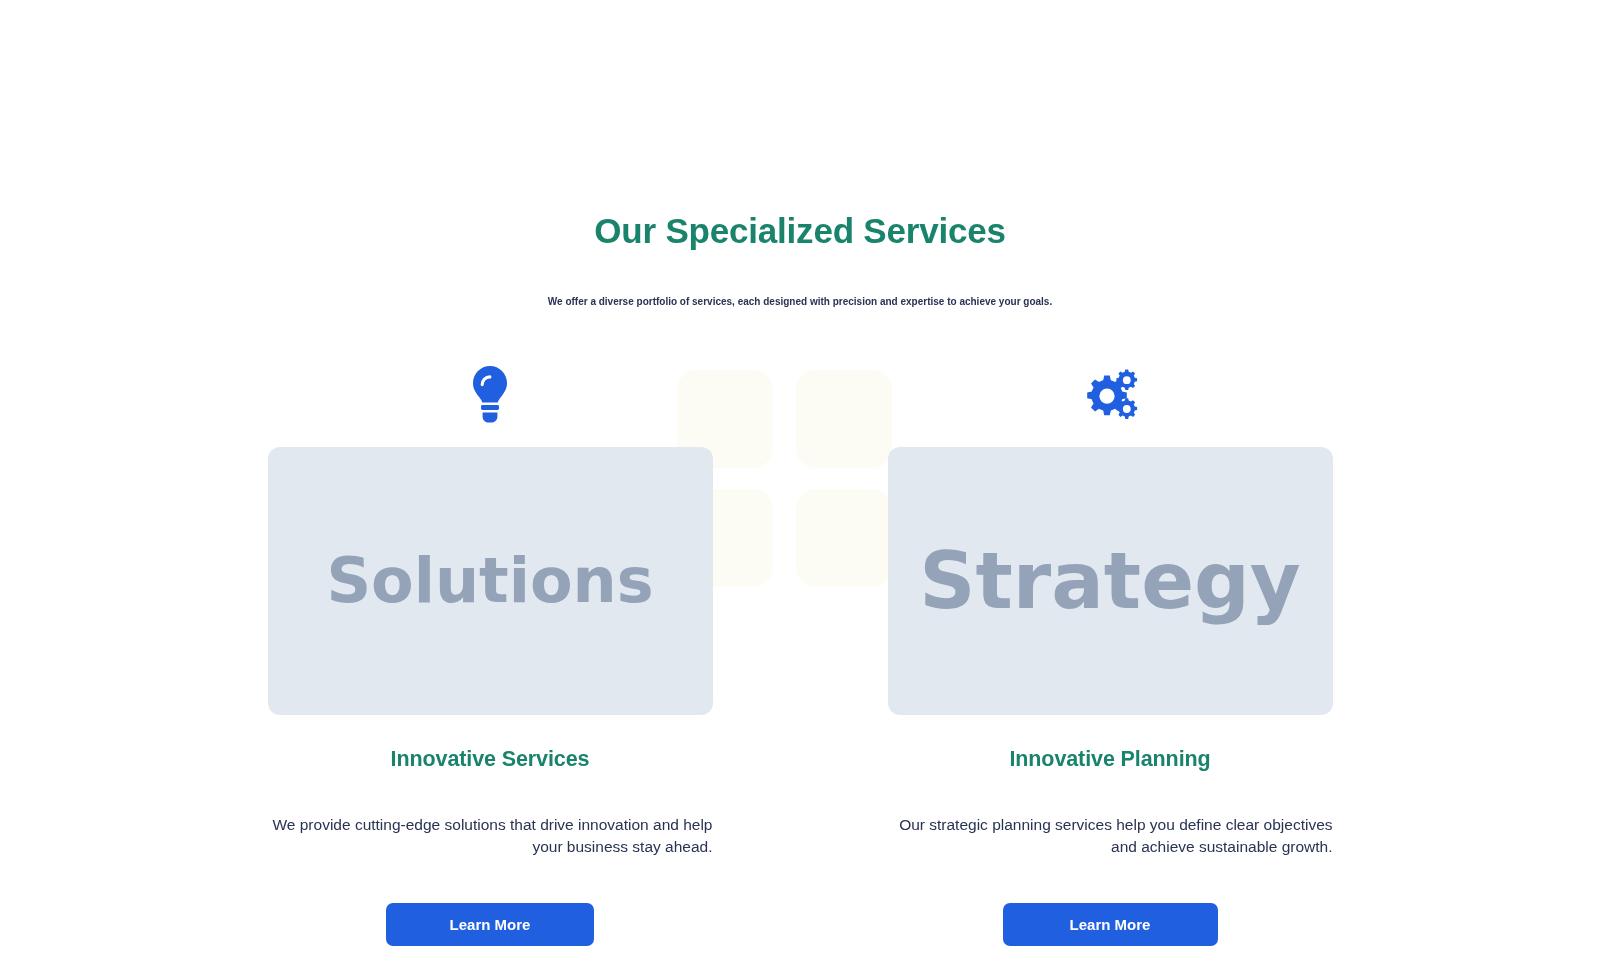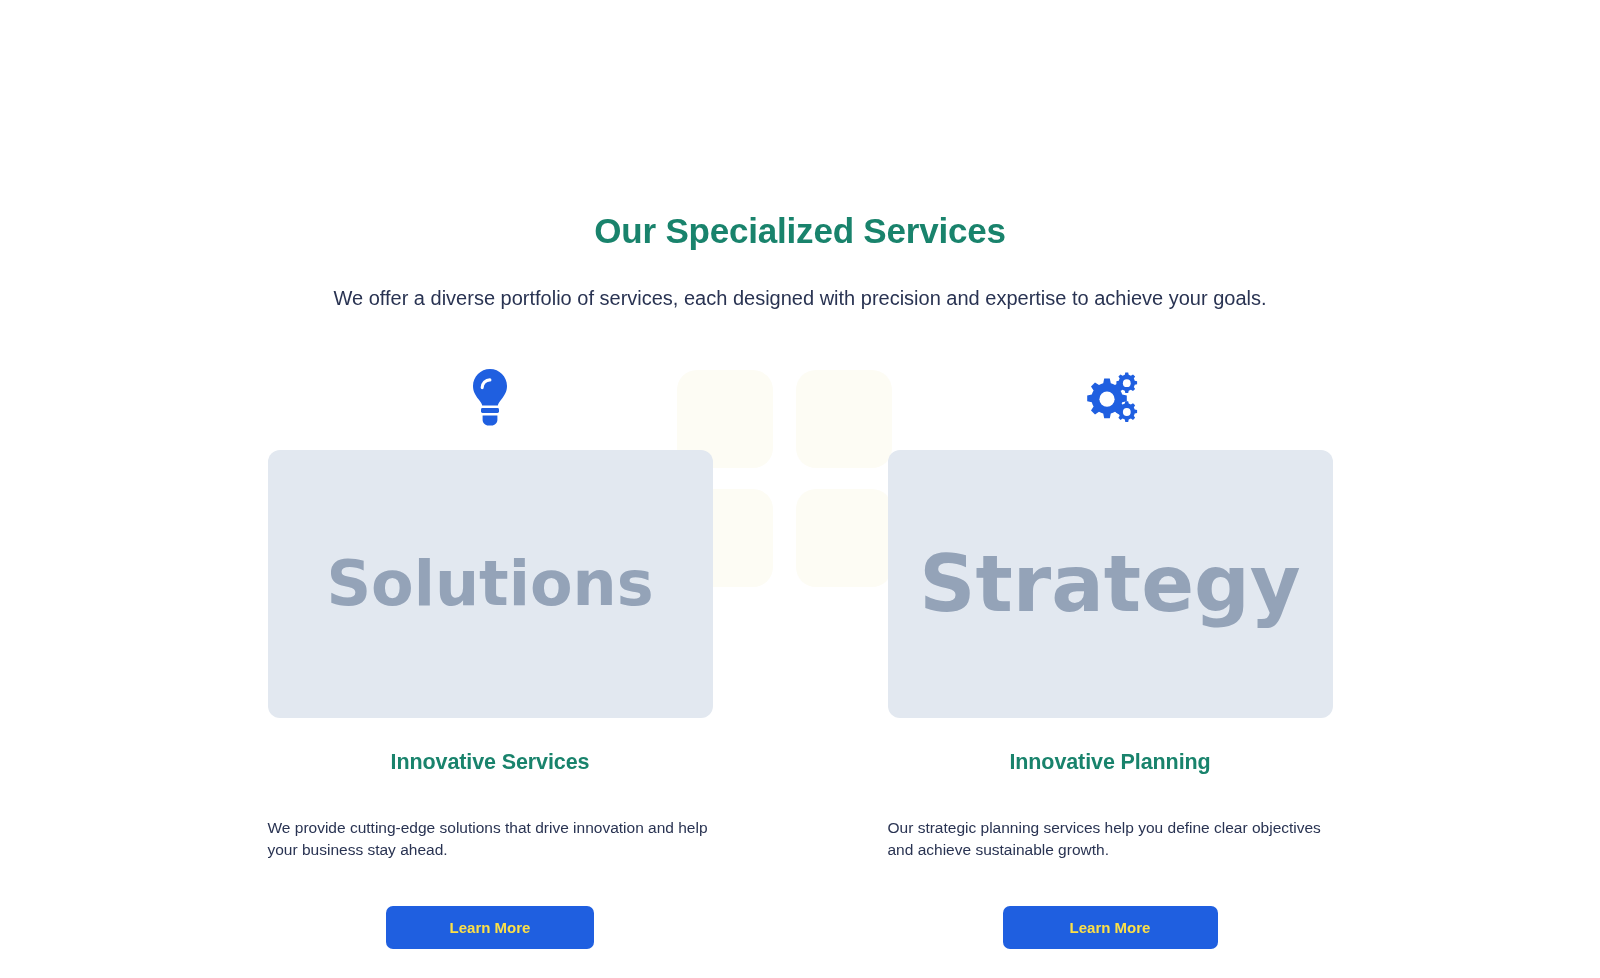--- a/index.html
+++ b/index.html
@@ -47,24 +47,24 @@
   }
   .section-title {
     margin: 17px;
     font-size: 35px;
     font-weight: bold;
     color: #19836c;
     letter-spacing: -0.2px;
     line-height: 1.2;
   }
   .section-subtitle {
-    margin: 32px 0 0 0;
-    font-size: 20px;
+    margin: 43px 0 0 0;
+    font-size: 10px;
     color: #293352;
-    font-weight: normal;
+    font-weight: bold;
     line-height: 1.4;
   }
 
   
   .cards {
     position: relative;
     z-index: 2;
     margin-top: 55px;
     display: flex;
     justify-content: center;
@@ -110,30 +110,30 @@
     font-size: 21.5px;
     font-weight: bold;
     color: #19836c;
     text-align: center;
     letter-spacing: -0.1px;
   }
   .card-desc {
     margin: 42px 0 0 0;
     font-size: 15.5px;
     color: #293352;
-    text-align: left;
+    text-align: right;
     line-height: 1.42;
     max-width: 500px;
   }
   .card-cta {
     margin-top: 45px;
     min-width: 208px;
     padding: 13px 28px;
     background: #1f5fe0;
-    color: #fde047;
+    color: #ffffff;
     border: none;
     border-radius: 7px;
     font-family: "Liberation Sans", sans-serif;
     font-size: 15px;
     font-weight: bold;
     cursor: pointer;
   }
   .card:nth-child(2) .card-cta { min-width: 215px; }
 </style>
 </head>

